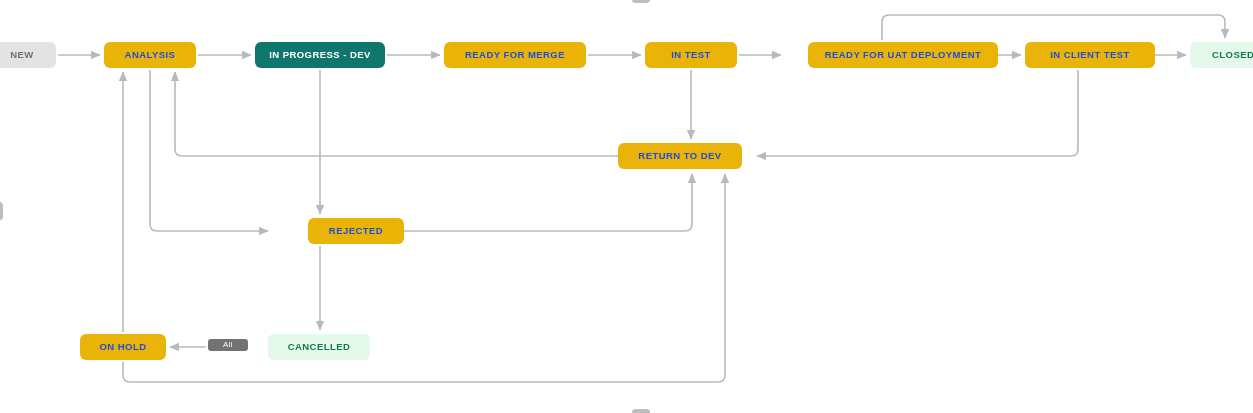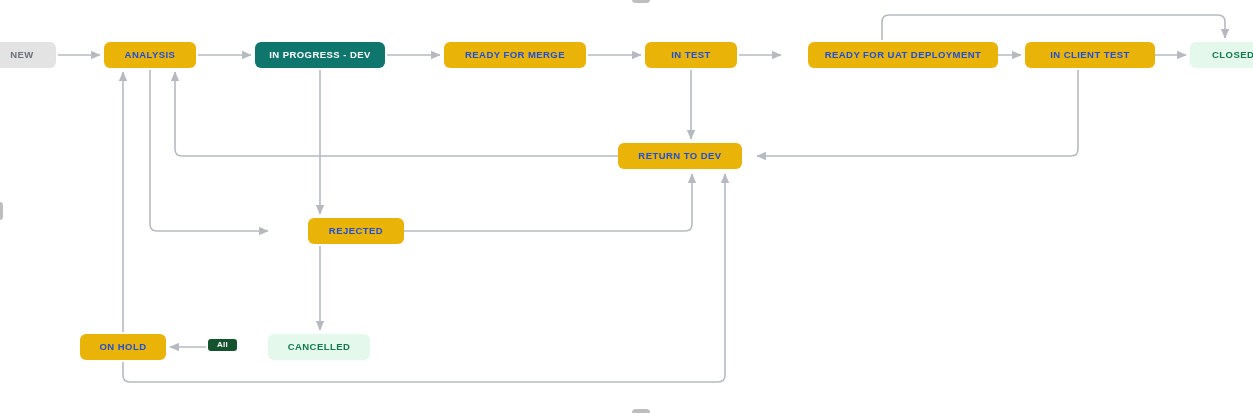--- a/index.html
+++ b/index.html
@@ -50,27 +50,27 @@
   .node.gray {
     background: #e3e3e3;
     color: #6b6f76;
   }
   .node.green {
     background: #e4f8ec;
     color: #117a4a;
   }
   .badge {
     position: absolute;
-    background: #14532d;
+    background: #737373;
     color: #ffffff;
     font-size: 8px;
-    font-weight: bold;
+    font-weight: normal;
     letter-spacing: 0.3px;
     border-radius: 3px;
-    padding: 2px 9px;
+    padding: 2px 15px;
     line-height: 1;
     z-index: 4;
   }
   .pan-handle {
     position: absolute;
     background: #b3b3b3;
     border-radius: 4px;
     z-index: 5;
     opacity: 0.85;
   }

